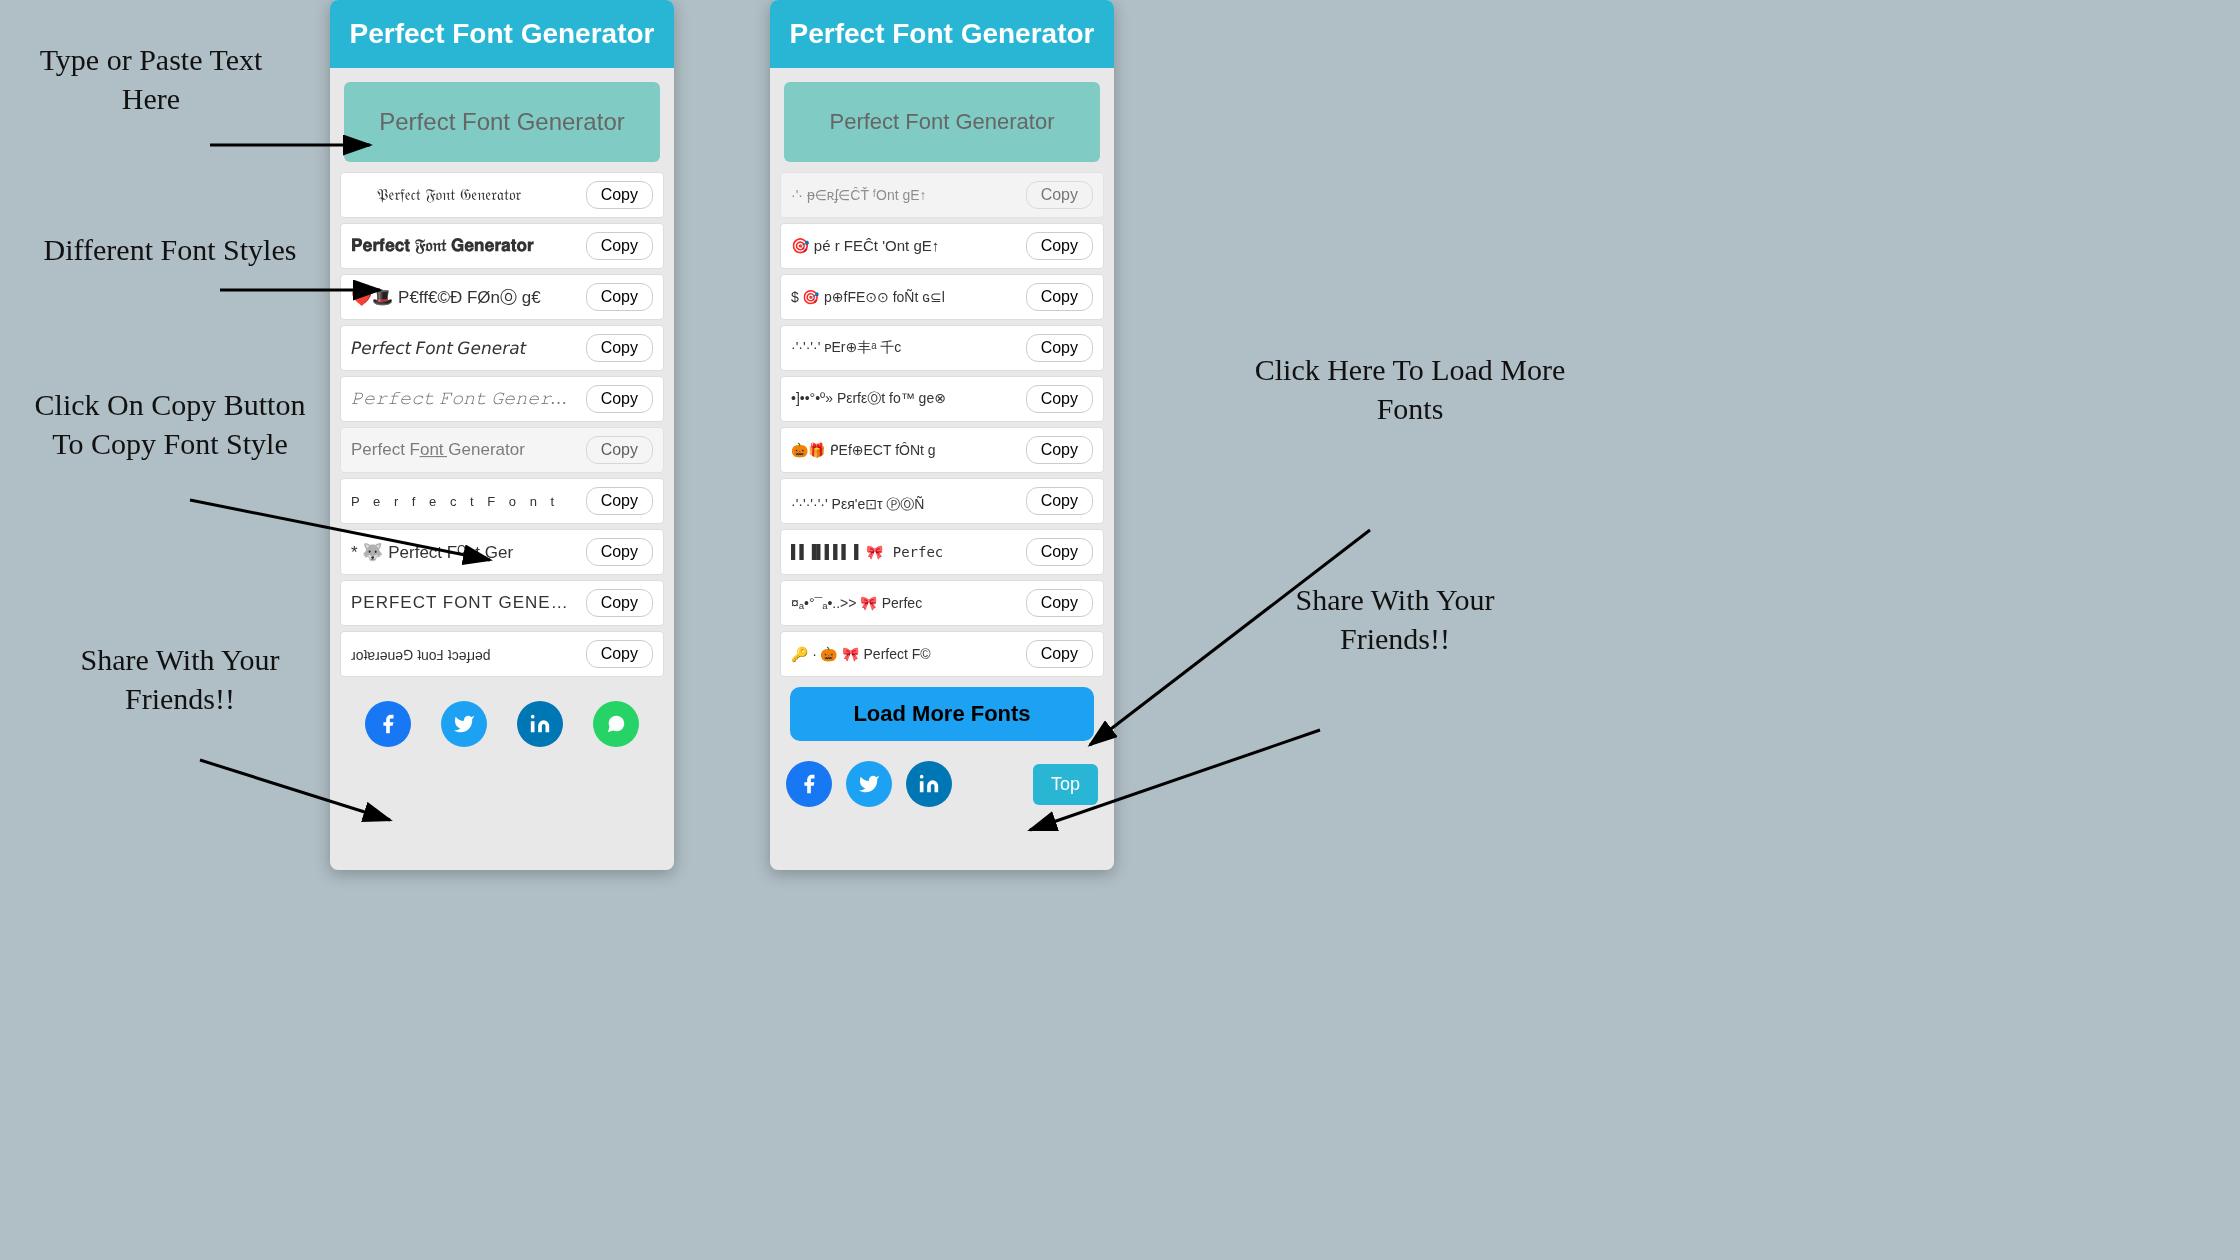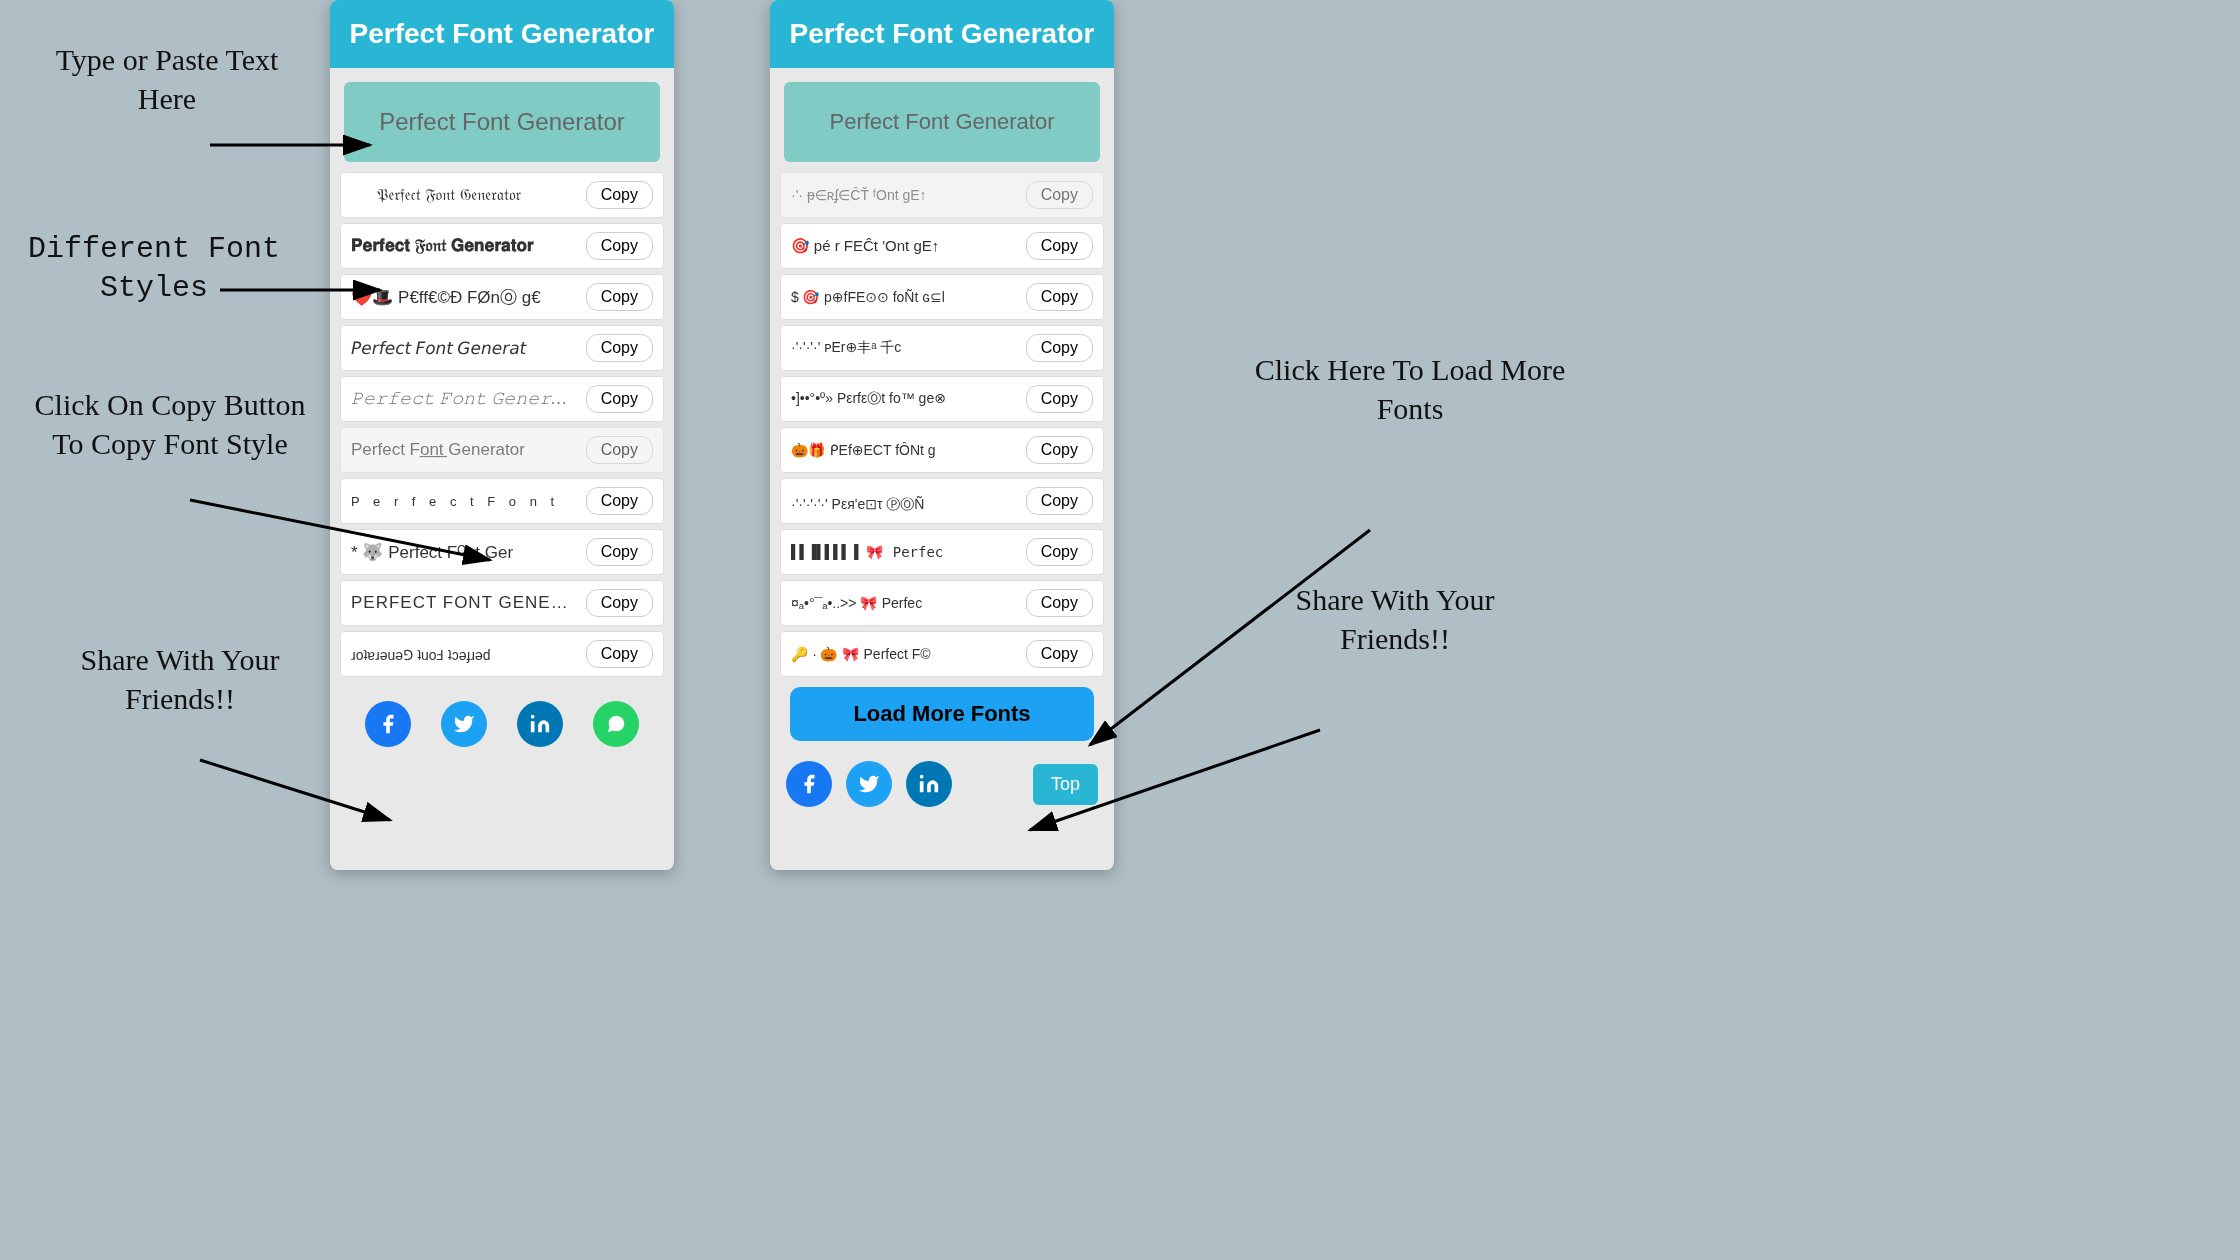--- a/index.html
+++ b/index.html
@@ -300,26 +300,26 @@
         <svg width="22" height="22" viewBox="0 0 24 24" fill="white">
             <path d="M16 8a6 6 0 0 1 6 6v7h-4v-7a2 2 0 0 0-2-2 2 2 0 0 0-2 2v7h-4v-7a6 6 0 0 1 6-6zM2 9h4v12H2z"></path>
             <circle cx="4" cy="4" r="2" fill="white"></circle>
           </svg>
       </div>
     </div>
     <div class="top-btn">Top</div>
   </div>
 </div>
 
-<div class="annotation" style="left:32px; top:40px; width:270px;">
+<div class="annotation" style="left:16px; top:40px; width:270px;">
   <span>Type or Paste Text
 Here</span>
 </div>
 
-<div class="annotation" style="left:24px; top:230px; width:260px;font-family:Liberation Mono, monospace;">
+<div class="annotation" style="left:40px; top:230px; width:260px;">
   <span>Different Font
 Styles</span>
 </div>
 
 <div class="annotation" style="left:25px; top:385px; width:290px;">
   <span>Click On Copy
 Button To Copy
 Font Style</span>
 </div>
 

